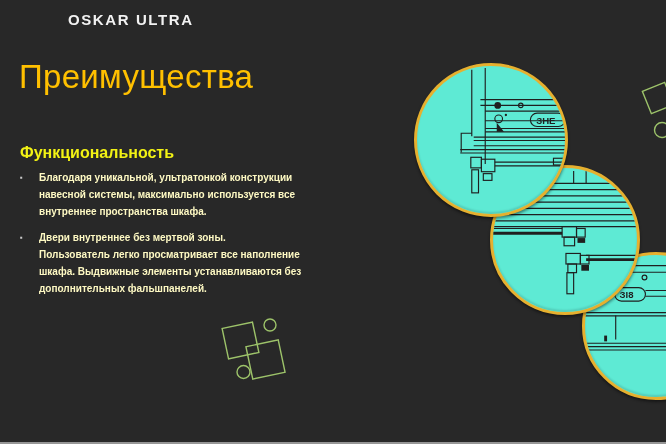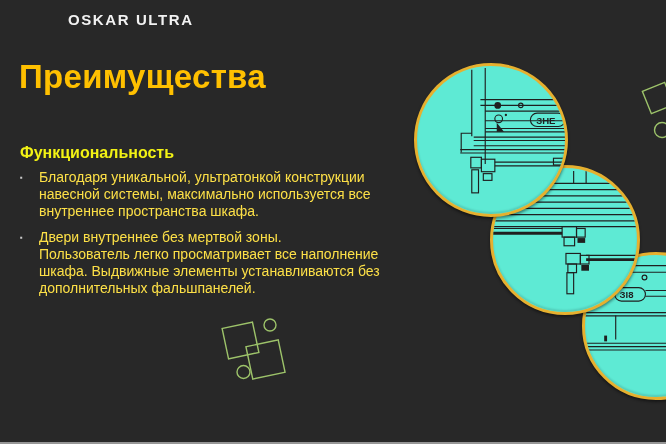--- a/index.html
+++ b/index.html
@@ -6,36 +6,36 @@
   .slide{
     position:relative;width:666px;height:444px;overflow:hidden;
     background:#282828;font-family:"Liberation Sans",sans-serif;
   }
   .brand{
     position:absolute;left:20px;top:11px;
     font-size:15px;font-weight:bold;letter-spacing:1.6px;color:#f2f2f2;margin-left:48px;
   }
   .title{
     position:absolute;left:19px;top:58px;margin:0;
-    font-size:33px;font-weight:bold;color:#ffc000;letter-spacing:.3px;
+    font-size:33px;font-weight:normal;color:#ffc000;letter-spacing:.3px;
   }
   .heading{
     position:absolute;left:20px;top:144px;margin:0;
     font-size:16px;font-weight:bold;color:#f2f214;
   }
   .bullets{
     position:absolute;left:20px;top:169px;width:372px;
     margin:0;padding:0;list-style:none;
   }
   .bullets li{display:flex;margin:0 0 9px 0;}
   .bullet-marker{
     flex:0 0 19px;font-size:8px;line-height:17px;color:#c9c9c9;
   }
   .bullet-text{
-    white-space:pre-line;font-size:14px;line-height:17px;color:#fde047;
+    white-space:pre-line;font-size:10px;line-height:17px;color:#fef9c3;font-weight:bold;
   }
   .callout{
     position:absolute;border-radius:50%;background:#5eead4;
     border:3px solid #e6b02f;overflow:hidden;
     box-shadow:0 2px 3px rgba(0,0,0,.45), inset 0 -2px 2px rgba(0,0,0,.12);
   }
   .callout svg{display:block;width:100%;height:100%;}
   .c1{left:414px;top:63px;width:148px;height:148px;z-index:3;}
   .c2{left:490px;top:165px;width:144px;height:144px;z-index:2;}
   .c3{left:582px;top:252px;width:142px;height:142px;z-index:1;}

